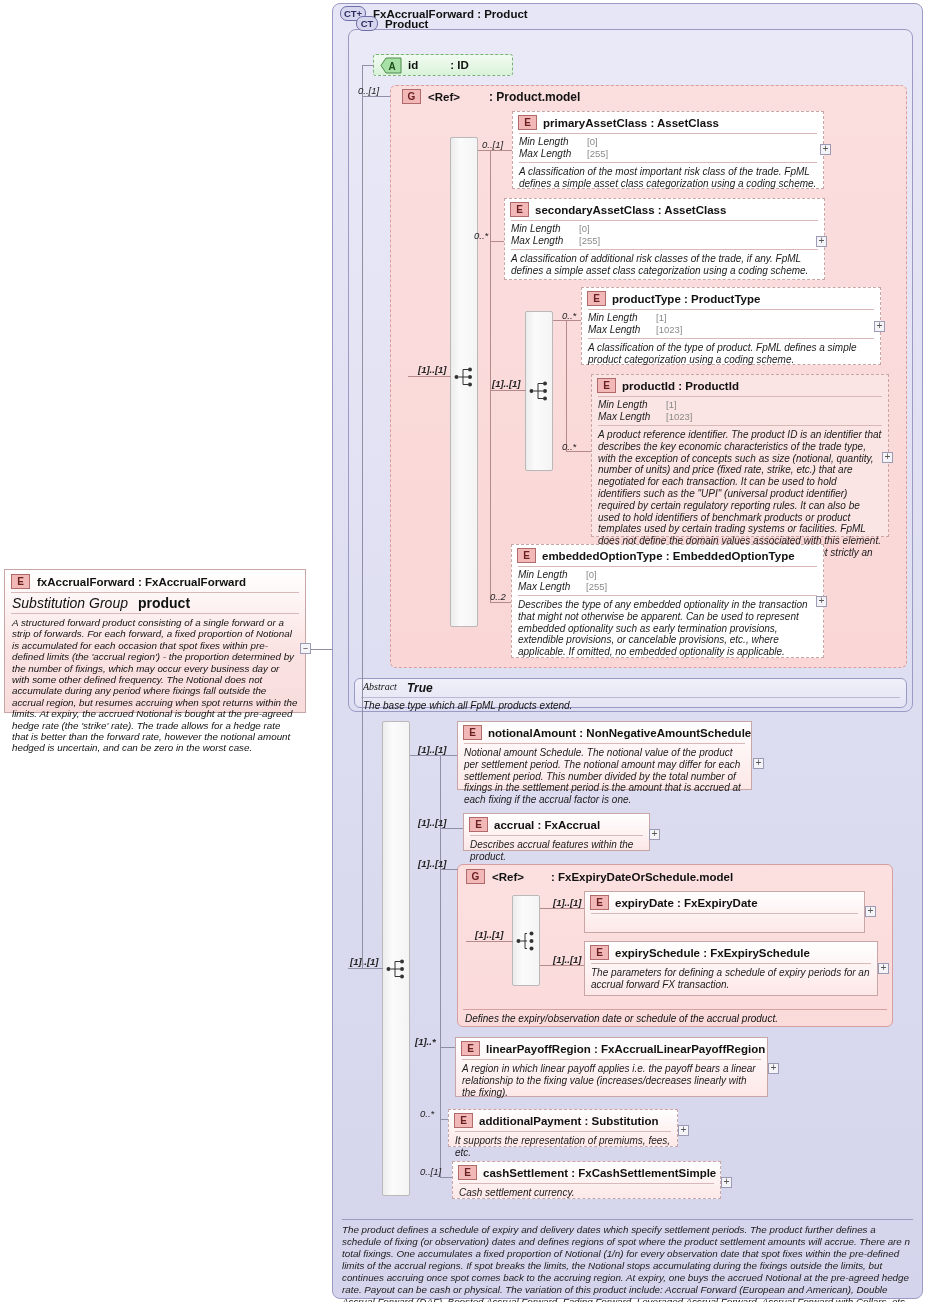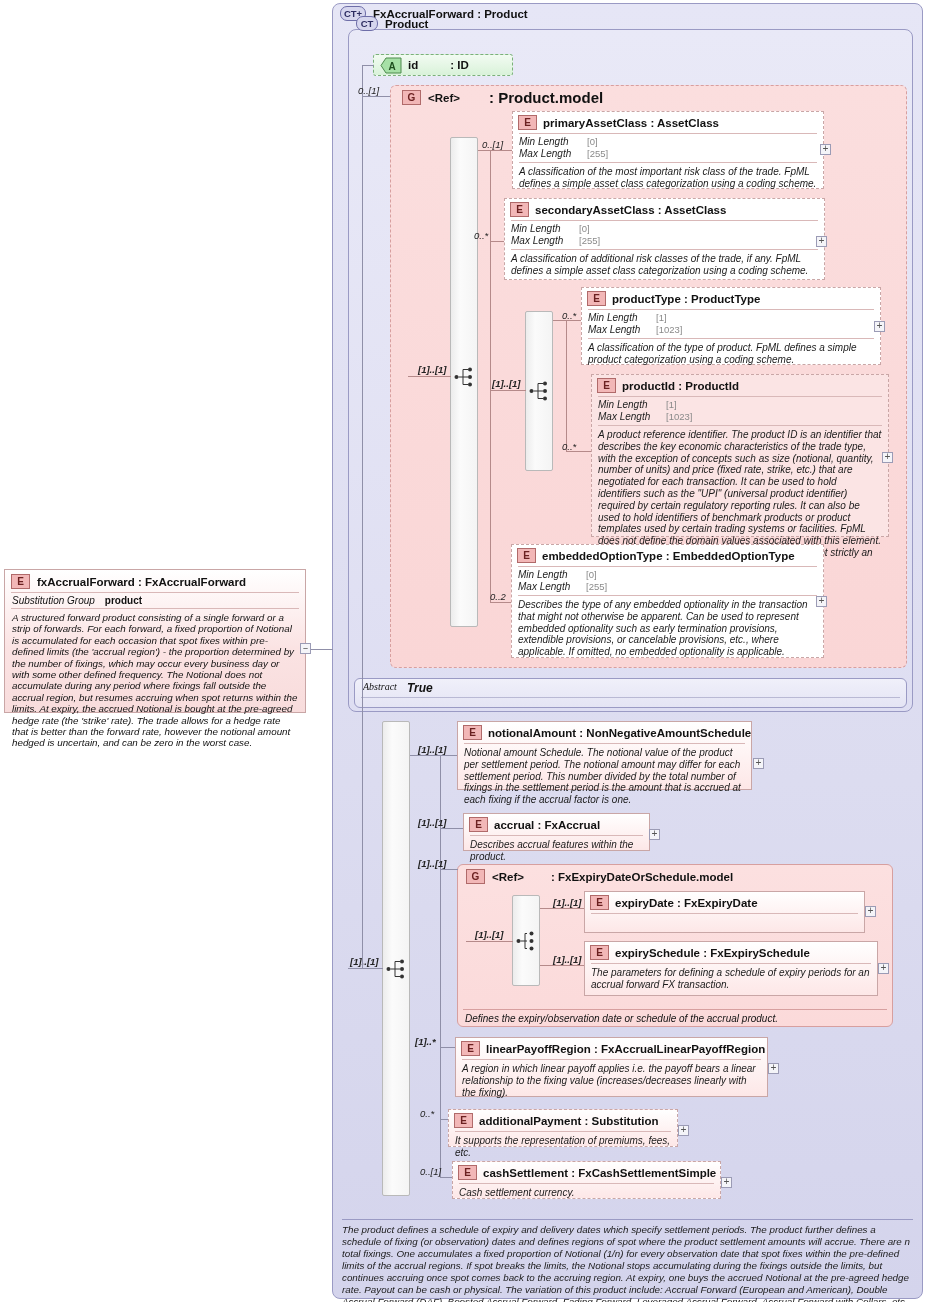--- a/index.html
+++ b/index.html
@@ -129,21 +129,21 @@
     position:absolute; font-style:italic; font-size:9.8px; line-height:12px;
     color:#1a1a1a; padding:3px 6px 0 6px;
   }
   .bottom-doc .tline { height:1px; background:#9a9ac4; margin:0 0 4px 0; }
 
   
   .left-panel {
     position:absolute; border:1px solid #c9a6a6;
     background:linear-gradient(to bottom,#ffffff 0%,#fbe3e3 55%,#f8dcdc 100%);
   }
-  .left-panel .subrow { display:flex; gap:10px; padding:2px 7px; font-size:10px; }
+  .left-panel .subrow { display:flex; gap:10px; padding:2px 7px; font-size:14px; }
   .left-panel .subrow .k { font-style:italic; }
   .left-panel .subrow .v { font-weight:bold; }
 </style>
 </head>
 <body>
 
 <div class="ct-outer" style="left:332px; top:3px; width:591px; height:1296px;"></div>
 
 <div class="abs" style="left:340px; top:6px; display:flex; align-items:center; gap:7px;">
   <span class="badge ct">CT+</span>
@@ -170,21 +170,21 @@
 
 <div class="ln v" style="left:362px; top:65px; height:310px;"></div>
 <div class="ln h" style="left:362px; top:65px; width:12px;"></div>
 <div class="ln h" style="left:362px; top:96px; width:28px;"></div>
 
 <div class="grp-box dashed" style="left:390px; top:85px; width:517px; height:583px;"></div>
 
 <div class="abs" style="left:402px; top:89px; display:flex; align-items:center; gap:7px;">
   <span class="badge g">G</span>
   <span style="font-weight:bold; font-size:11.5px;">&lt;Ref&gt;</span>
-  <span style="font-weight:bold; font-size:15px; margin-left:22px;">: Product.model</span>
+  <span style="font-weight:bold; font-size:12px; margin-left:22px;">: Product.model</span>
 </div>
 <div class="card plain" style="left:358px; top:85px;">0..[1]</div>
 
 <div class="comp" style="left:450px; top:137px; width:28px; height:490px;"></div>
 <svg class="abs" style="left:454px; top:366px;" width="21" height="22" viewBox="0 0 21 22">
   <circle cx="2.5" cy="11" r="2" fill="#333"></circle>
   <line x1="4.5" y1="11" x2="9" y2="11" stroke="#333" stroke-width="1"></line>
   <line x1="9" y1="3.5" x2="9" y2="18.5" stroke="#333" stroke-width="1"></line>
   <line x1="9" y1="3.5" x2="14" y2="3.5" stroke="#333" stroke-width="1"></line>
   <line x1="9" y1="11" x2="14" y2="11" stroke="#333" stroke-width="1"></line>
@@ -331,20 +331,21 @@
   <div class="doc">Describes the type of any embedded optionality in the transaction that might not otherwise be apparent. Can be used to represent embedded optionality such as early termination provisions, extendible provisions, or cancelable provisions, etc., where applicable. If omitted, no embedded optionality is applicable.</div>
 </div>
 <div class="tgl" style="left:816px; top:596px;">+</div>
 
 <div class="abstract-box" style="left:354px; top:678px; width:553px; height:30px;">
   <div class="arow">
     <span class="k">Abstract</span>
     <span class="v">True</span>
   </div>
   <div class="sep2"></div>
+  <div class="adoc">The base type which all FpML products extend.</div>
 </div>
 
 <div class="left-panel" style="left:4px; top:569px; width:302px; height:144px;">
   <div class="hdr" style="display:flex; align-items:center; gap:7px; padding:4px 7px 3px 6px; font-weight:bold; font-size:11.5px;">
     <span class="badge">E</span>
     <span>fxAccrualForward : FxAccrualForward</span>
   </div>
   <div style="height:1px; background:#d9b8b8; margin:0 6px;"></div>
   <div class="subrow">
     <span class="k">Substitution Group</span>

